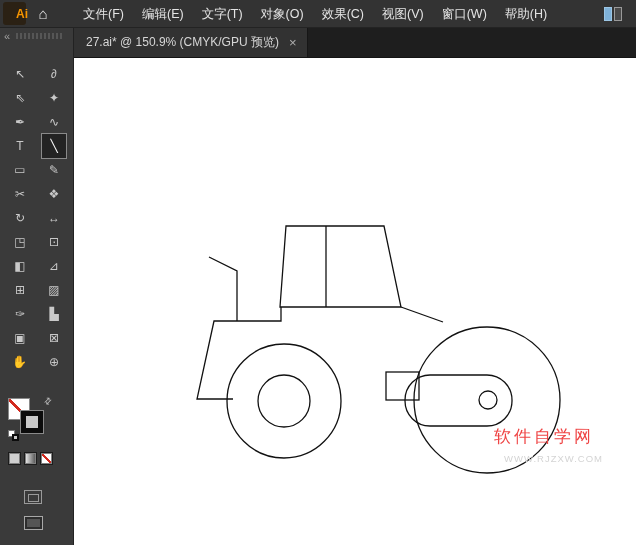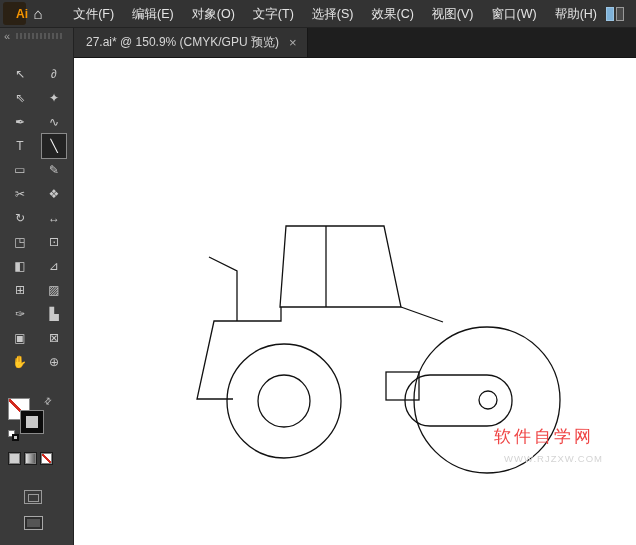--- a/index.html
+++ b/index.html
@@ -98,23 +98,22 @@
 <body>
 
 <div class="app">
 
   <div class="menubar">
     <div class="ai-logo">Ai</div>
     <div class="home-btn">⌂</div>
     <div class="menus">
       <span class="menu-item">文件(F)</span>
       <span class="menu-item">编辑(E)</span>
+      <span class="menu-item">文字(T)</span>
       <span class="menu-item">对象(O)</span>
-      <span class="menu-item">文字(T)</span>
-      <span class="menu-item">选择(S)</span>
       <span class="menu-item">效果(C)</span>
       <span class="menu-item">视图(V)</span>
       <span class="menu-item">窗口(W)</span>
       <span class="menu-item">帮助(H)</span>
     </div>
     <div class="workspace-icon">
       <span class="wsa"></span>
       <span class="wsb"></span>
     </div>
   </div>

